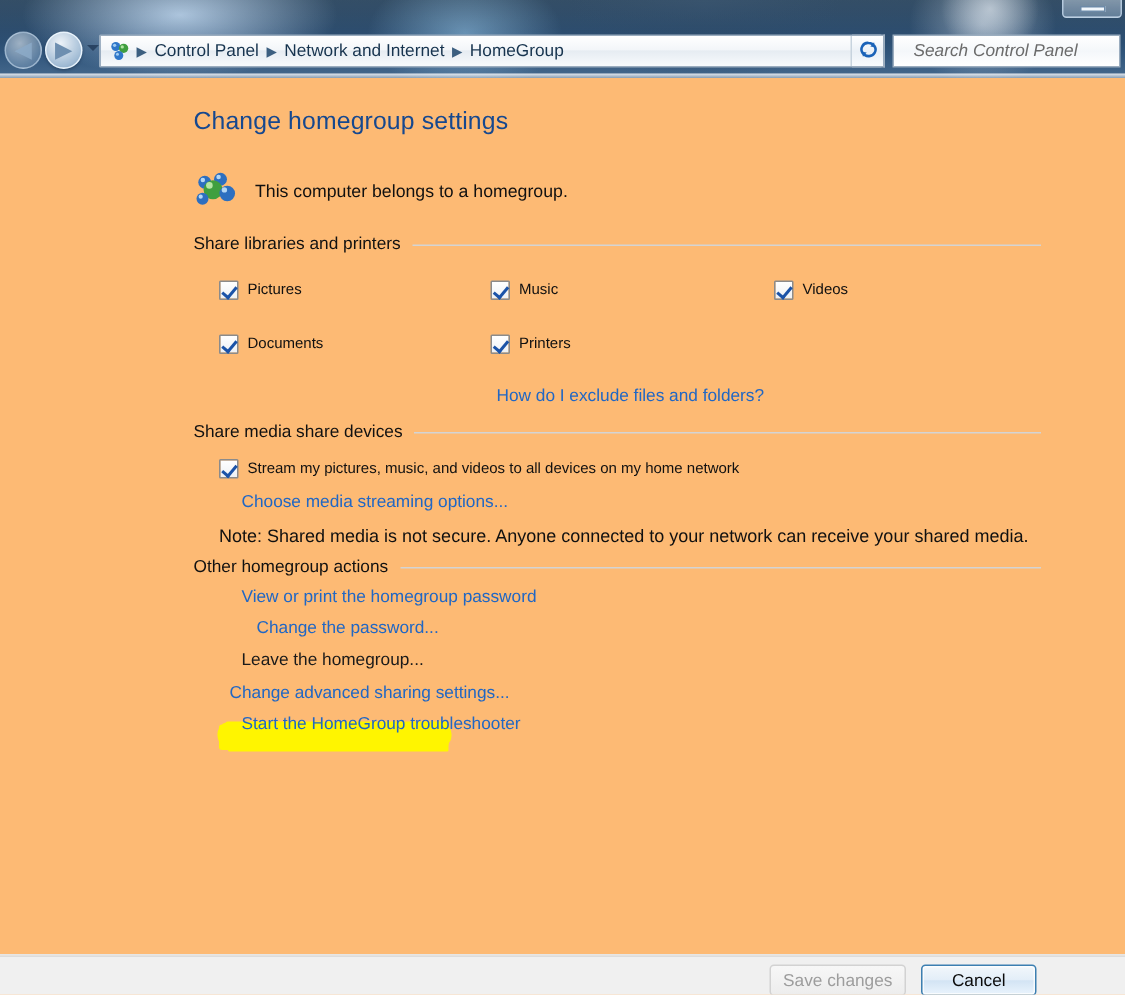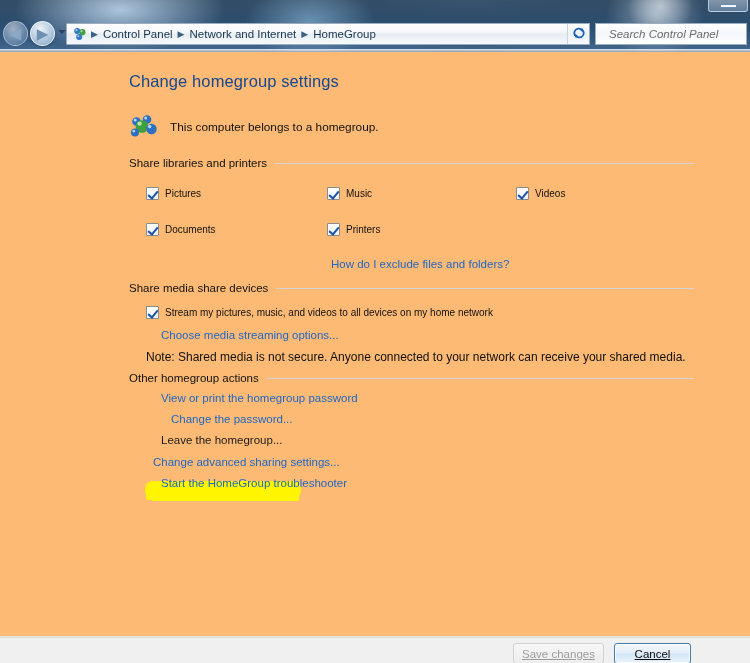--- a/index.html
+++ b/index.html
@@ -365,21 +365,20 @@
     position: absolute;
     top: 5px;
     height: 21px;
     box-sizing: border-box;
     font-family: "Liberation Sans", sans-serif;
     font-size: 11.5px;
     border-radius: 3px;
     display: flex;
     align-items: center;
     justify-content: center;
-    text-decoration: underline;
   }
   #save-changes-button {
     left: 513px;
     width: 91px;
     border: 1px solid #d2d2d2;
     background: linear-gradient(180deg, #f7f7f7, #ededed);
     color: #9d9d9d;
     cursor: default;
   }
   #cancel-button {

